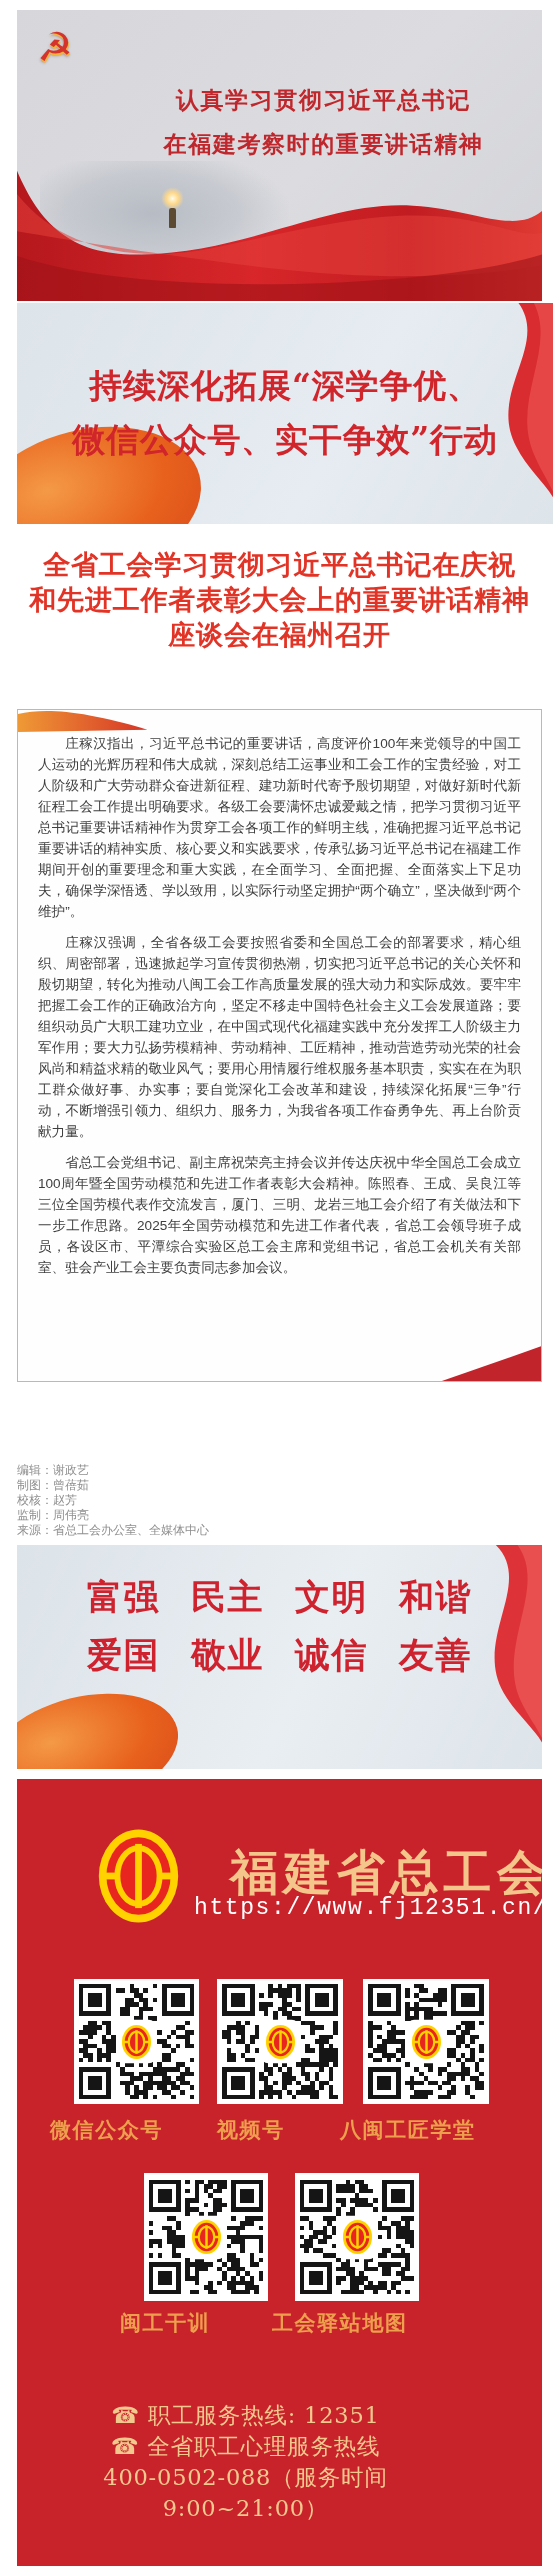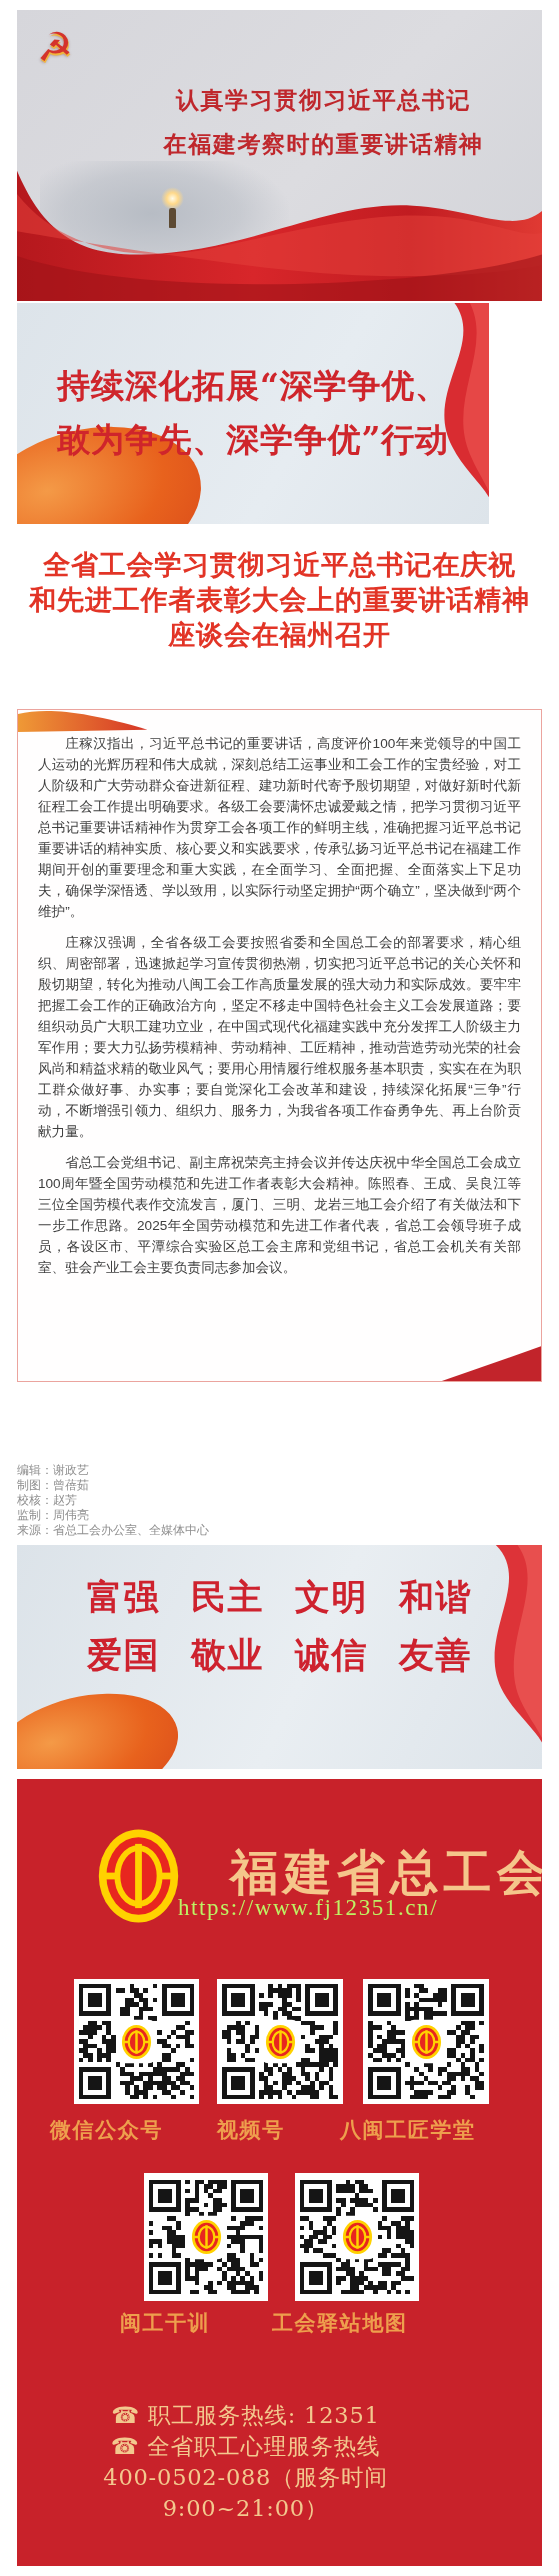--- a/index.html
+++ b/index.html
@@ -16,21 +16,21 @@
                 font-family:"DejaVu Serif","Liberation Serif",serif;font-weight:700;
                 font-size:23px;line-height:44px;letter-spacing:1.6px;padding-left:44px;}
   .wall{left:23px;top:151px;width:249px;height:116px;
         background:radial-gradient(ellipse at 45% 45%,#b7bcc4 0%,rgba(183,188,196,.55) 45%,rgba(183,188,196,0) 72%);}
   .figure{left:152px;top:198px;width:7px;height:20px;background:#5d4a33;border-radius:2.3px 2.3px 0.8px 0.8px;}
   .flare{left:144px;top:177px;width:23px;height:23px;border-radius:50%;
          background:radial-gradient(circle,#fffbe8 0%,#ffd98a 35%,rgba(255,217,138,0) 70%);}
   .ribbon1{left:0;bottom:0;width:525px;height:138px;}
 
   
-  .banner2{left:17px;top:303px;width:472px;height:221px;overflow:hidden;
+  .banner2{left:17px;top:303px;width:536px;height:221px;overflow:hidden;
            background:linear-gradient(120deg,#dde4ea 0%,#e6ecf1 60%,#dde4ea 100%);}
   .banner2-text{left:0;top:56px;width:100%;text-align:center;color:#cf252b;
                 font-family:"DejaVu Serif","Liberation Serif",serif;font-weight:700;
                 font-size:33px;line-height:54px;letter-spacing:0.8px;}
   .side-ribbon{right:-7.8px;top:0;height:100%;width:116px;}
   .orange-blob{left:-47px;bottom:-54px;width:233px;height:148px;border-radius:50%;
                transform:rotate(-14deg);
                background:radial-gradient(ellipse at 35% 35%,#f49a47 0%,#e8621d 55%,#d8481a 100%);}
 
   .values{left:17px;top:1545px;width:525px;height:224px;overflow:hidden;
@@ -58,21 +58,21 @@
   
   .credits{left:17px;top:1463px;width:466px;color:#8f8f8f;font-size:12px;line-height:15px;}
 
   
   .footer{left:17px;top:1779px;width:525px;height:787px;background:#c8222a;overflow:hidden;}
   .footer-logo{left:78px;top:48px;width:87px;height:98px;}
   .footer-logo svg{width:100%;height:100%;}
   .org-name{left:177px;top:62px;width:334px;color:#f5c68b;
             font-family:"DejaVu Serif","Liberation Serif",serif;font-weight:700;
             font-size:48px;letter-spacing:5.4px;margin-left:36px;}
-  .website{left:161px;top:116px;color:#bef264;font-family:Liberation Serif, serif;
+  .website{left:177px;top:116px;color:#ffffff;font-family:Liberation Mono, monospace;
            font-size:23px;letter-spacing:1.6px;}
   .qr{position:absolute;background:#fff;}
   .qr svg{display:block;}
   .qr-logo{position:absolute;left:0;right:0;top:0;bottom:0;margin:auto;width:34px;height:39px;
            background:#fff;border-radius:5.4px;display:flex;align-items:center;justify-content:center;
            box-shadow:0 0 0 2.3px #fff;}
   .qr-logo svg{width:31px;height:36px;}
   .qr-label{position:absolute;color:#ee9f4d;font-weight:700;font-size:21px;
             font-family:Liberation Mono, monospace;letter-spacing:1.6px;}
   .hotlines{left:0;top:621px;width:457px;text-align:center;color:#f3c88e;
@@ -110,21 +110,21 @@
   </section>
 
   <section class="abs banner2">
     <svg class="abs side-ribbon" viewBox="0 0 150 285" preserveAspectRatio="none">
       <path d="M95,0 C135,55 55,115 92,185 C112,225 150,245 150,285 L150,0 Z" fill="#d92c31"></path>
       <path d="M115,0 C145,60 85,125 115,195 C130,230 150,250 150,285 L150,0 Z" fill="#ef5a55" opacity=".6"></path>
     </svg>
     <div class="abs orange-blob"></div>
     <div class="abs banner2-text">
       <div>持续深化拓展“深学争优、</div>
-      <div>敢为争先、深学争优”行动</div>
+      <div>微信公众号、实干争效”行动</div>
     </div>
   </section>
 
   <div class="abs title">
     <div>全省工会学习贯彻习近平总书记在庆祝</div>
     <div>和先进工作者表彰大会上的重要讲话精神</div>
     <div>座谈会在福州召开</div>
   </div>
 
   <div class="abs body-box">

